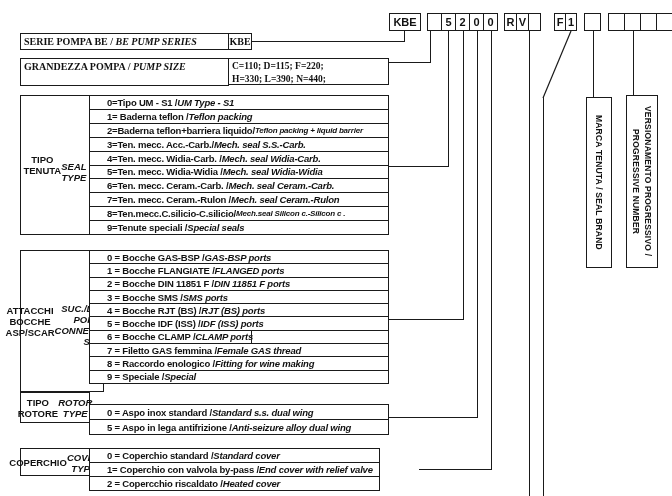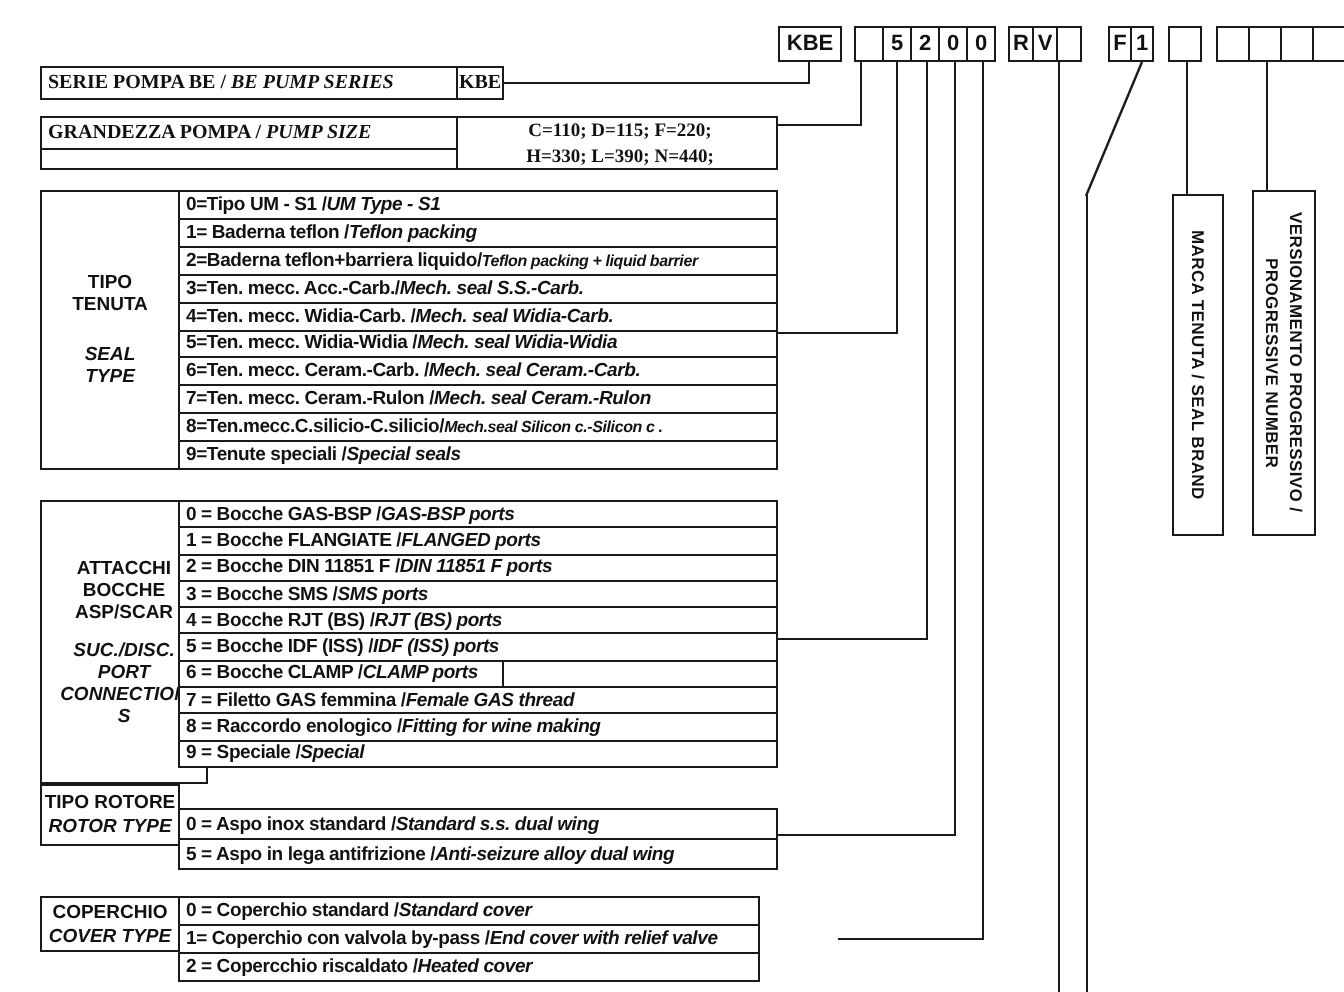--- a/index.html
+++ b/index.html
@@ -18,32 +18,32 @@
   .g2{left:427px}.g2 .cell{width:22px}
   .g3{left:441px}.g3 .cell{width:15px}
   .g4{left:504px}.g4 .cell{width:13px}
   .g5{left:554px}.g5 .cell{width:12px}
   .g6{left:584px}.g6 .cell{width:17px}
   .g7{left:608px}.g7 .cell{width:17px}
   
   .box{position:absolute;box-sizing:border-box;border:1px solid #1a1a1a;background:#fff;font-family:Liberation Serif, serif;}
   .lbl{font-size:10px;font-weight:bold;line-height:15px;padding-left:3px;white-space:nowrap;overflow:hidden;}
   .val{font-size:10px;font-weight:bold;text-align:center;line-height:15px;}
-  .val2{font-size:9.5px;font-weight:bold;line-height:13px;padding:1px 0 0 3px;white-space:pre-line;text-align:center;}
+  .val2{font-size:9.5px;font-weight:bold;line-height:13px;padding:1px 0 0 3px;white-space:pre-line;}
   
   .tbl-label{position:absolute;box-sizing:border-box;border:1px solid #1a1a1a;background:#fff;
-        display:flex;flex-direction:column;align-items:center;justify-content:center;
+        display:flex;align-items:center;justify-content:center;
         text-align:center;font-size:9.5px;font-weight:bold;line-height:11px;white-space:pre-line;}
   .tbl-label .en-label{font-style:italic;}
   .seal .en-label{margin-top:14px;font-style:italic;}
   .ports .en-label{margin-top:8px;}
   .rotor .en-label,.cover .en-label{margin-top:1px;}
   .rows{position:absolute;display:flex;flex-direction:column;}
   .opt-row{position:relative;flex:1;box-sizing:border-box;border:1px solid #1a1a1a;margin-top:-1px;
-        background:#fff;display:flex;align-items:center;padding-left:3px;
+        background:#fff;display:flex;align-items:center;padding-left:17px;
         font-size:9.5px;font-weight:bold;letter-spacing:-0.2px;white-space:nowrap;overflow:hidden;}
   .opt-row:first-child{margin-top:0;}
   .opt-row .en{font-style:italic;}
   .opt-row.small-en .en{font-size:8px;}
   .opt-row.clamp-divider::after{content:"";position:absolute;left:161px;top:-1px;bottom:-1px;width:1px;background:#1a1a1a;}
   
   .vbox{position:absolute;box-sizing:border-box;border:1px solid #1a1a1a;background:#fff;
         display:flex;align-items:center;justify-content:center;
         writing-mode:vertical-rl;font-size:8.5px;font-weight:bold;line-height:12px;
         text-align:center;letter-spacing:0.2px;}
@@ -110,21 +110,21 @@
   <svg class="overlay" width="672" height="496">
     <line x1="571" y1="31" x2="543" y2="98" stroke-width="1.2" stroke="#1a1a1a"></line>
   </svg>
 
   <div class="box lbl" style="left:20px;top:33px;width:209px;height:17px">
     <span>SERIE POMPA BE / </span><i>BE PUMP SERIES</i>
   </div>
   <div class="box val" style="left:228px;top:33px;width:24px;height:17px">KBE</div>
 
   <div class="box" style="left:20px;top:58px;width:209px;height:27px"></div>
-  <div class="box lbl" style="left:20px;top:58px;width:209px;height:17px">
+  <div class="box lbl" style="left:20px;top:58px;width:209px;height:28px">
     <span>GRANDEZZA POMPA / </span><i>PUMP SIZE</i>
   </div>
   <div class="box val2" style="left:228px;top:58px;width:161px;height:27px">C=110; D=115; F=220;
 H=330; L=390; N=440;</div>
 
   <div class="tbl-label seal" style="left:20px;top:95px;width:70px;height:140px">
     <span>TIPO
 TENUTA</span>
     <span class="en-label">SEAL
 TYPE</span>

